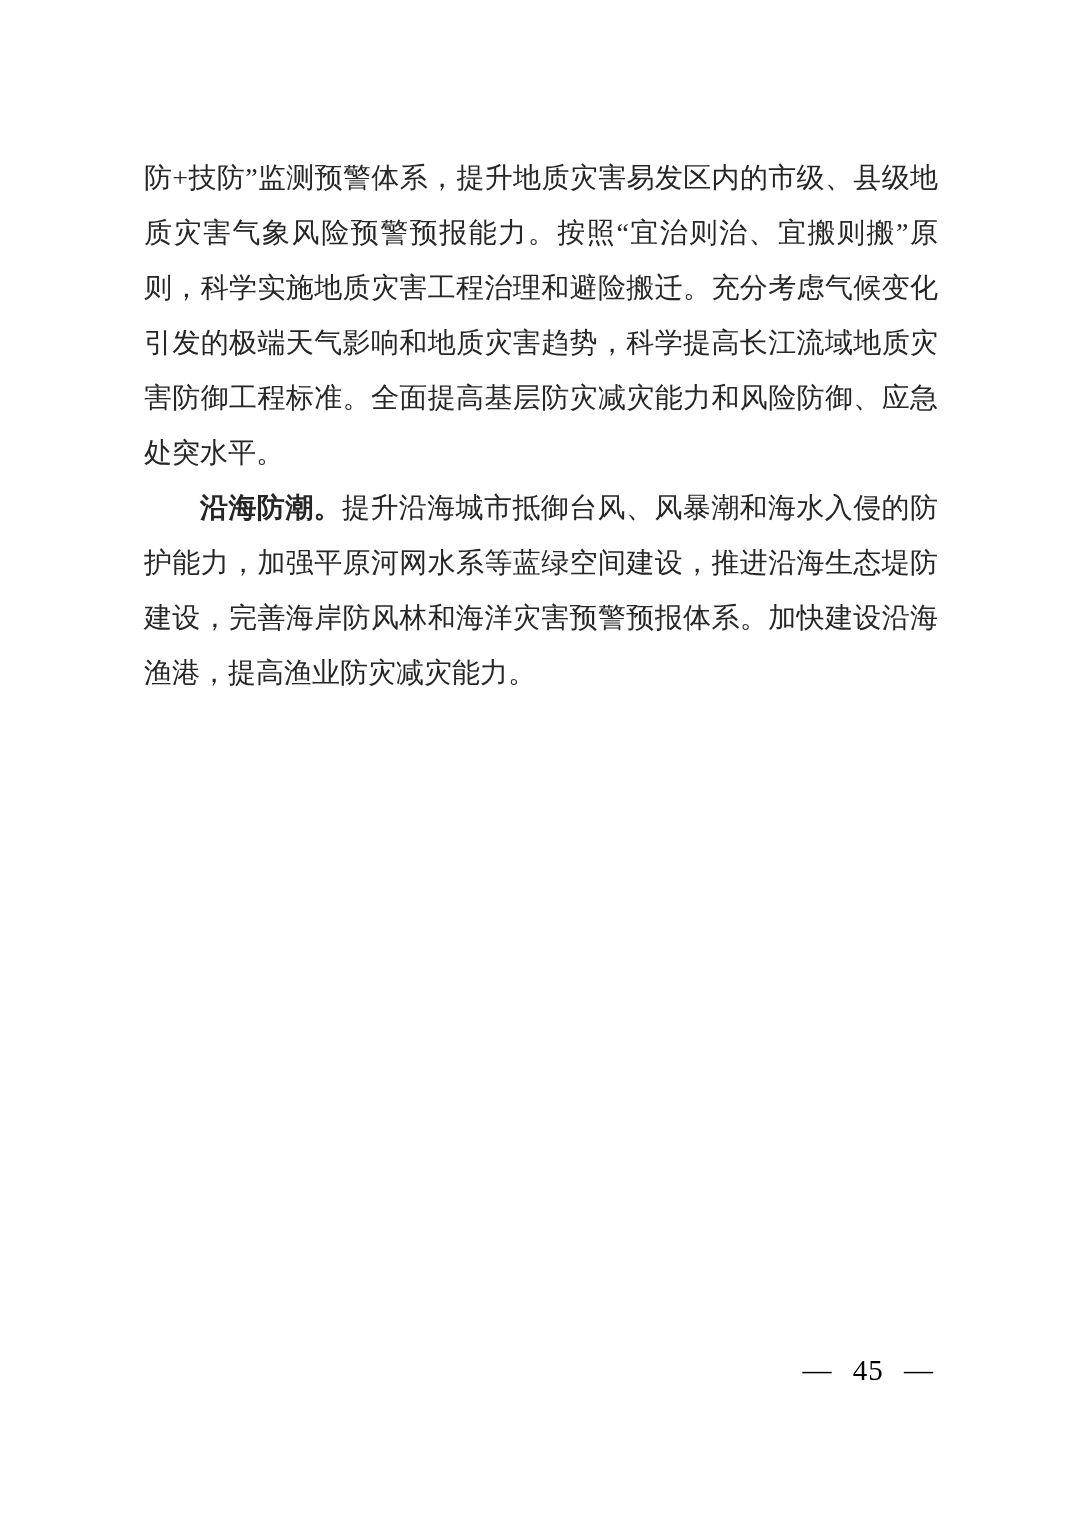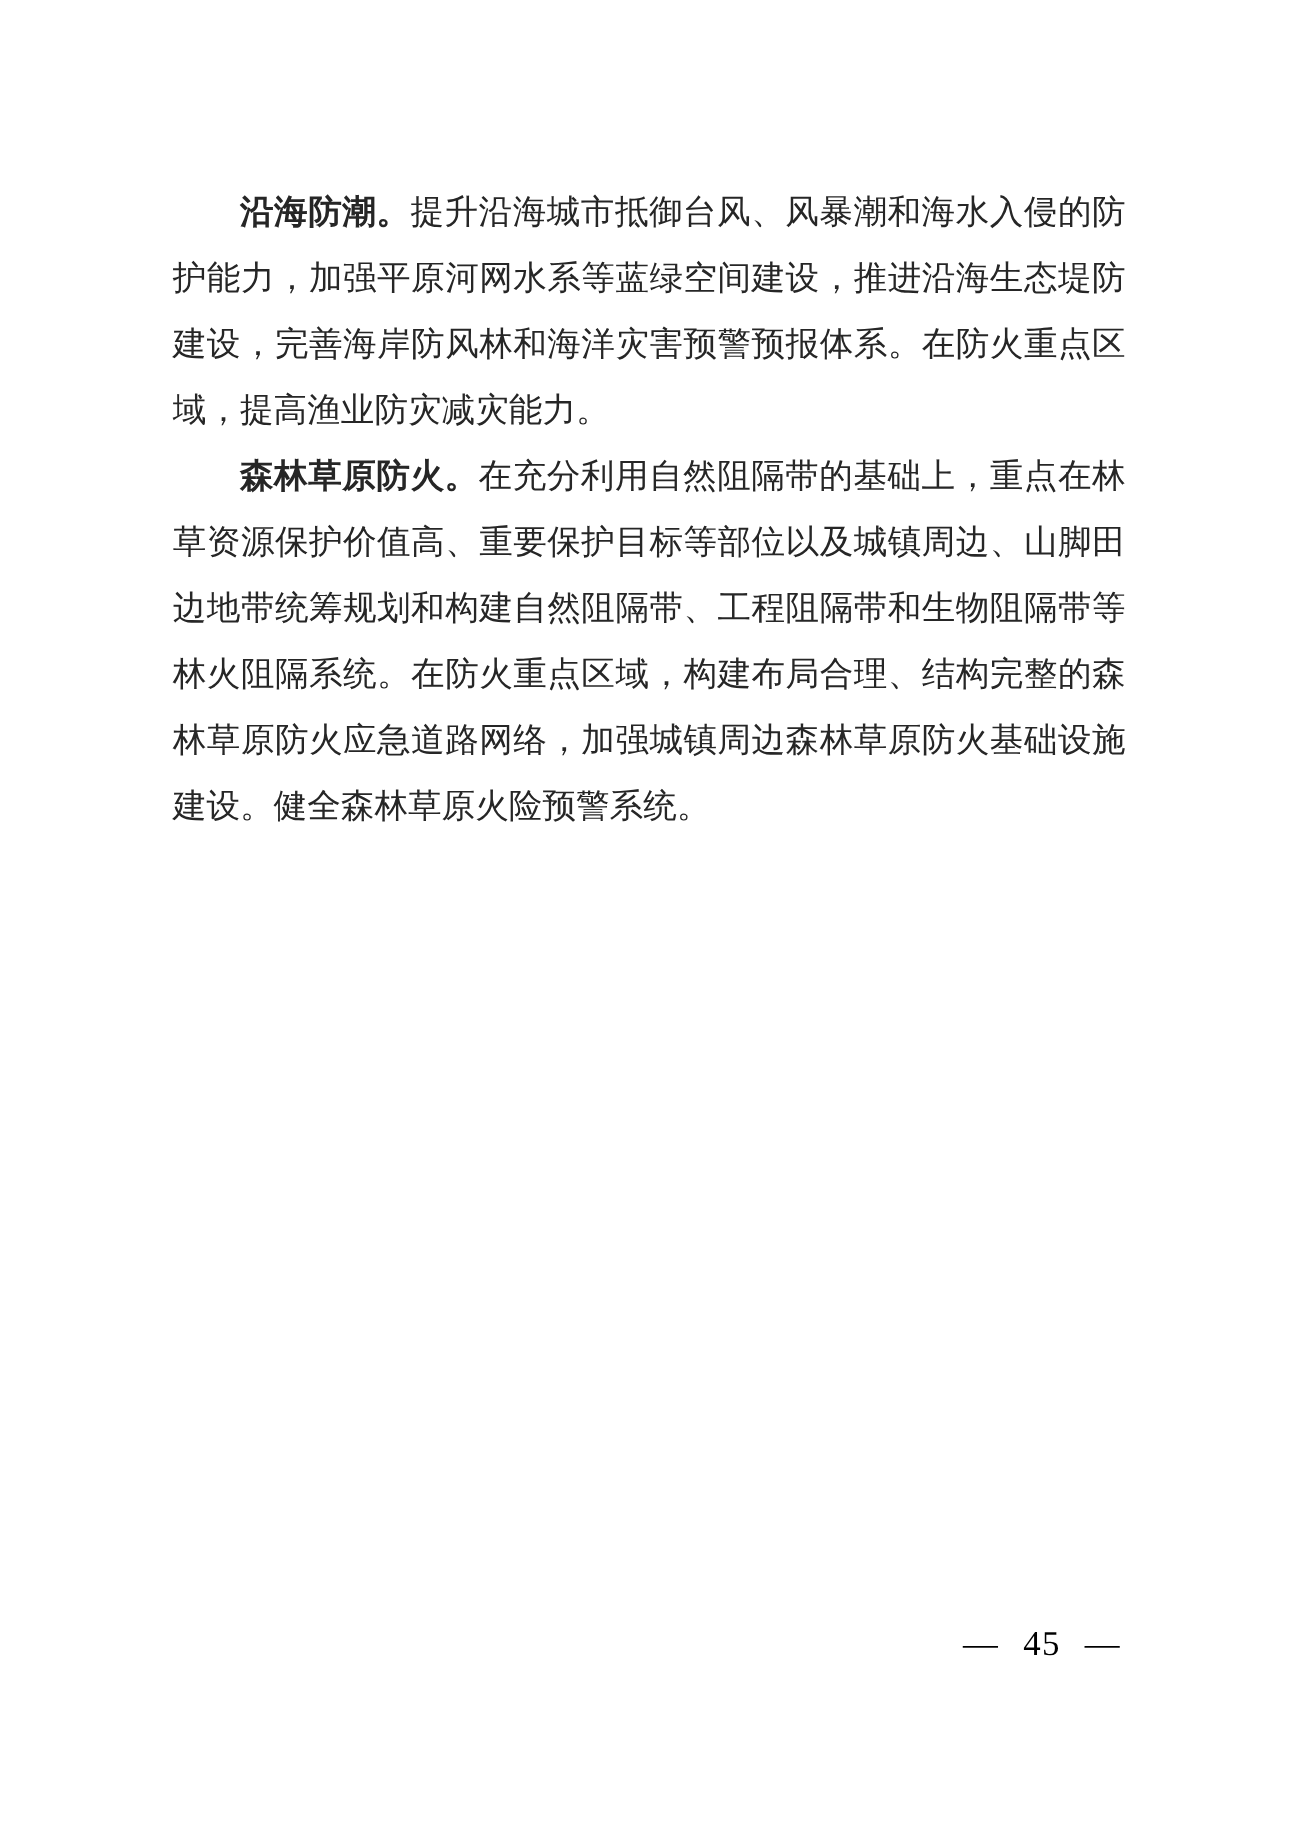--- a/index.html
+++ b/index.html
@@ -50,22 +50,22 @@
     word-spacing: 12px;
     letter-spacing: 1px;
   }
 </style>
 </head>
 <body>
 
 <div class="page">
   <div class="content">
 
+    <p><b class="lead"></b><span>防+技防”监测预警体系，提升地质灾害易发区内的市级、县级地质灾害气象风险预警预报能力。按照“宜治则治、宜搬则搬”原则，科学实施地质灾害工程治理和避险搬迁。充分考虑气候变化引发的极端天气影响和地质灾害趋势，科学提高长江流域地质灾害防御工程标准。全面提高基层防灾减灾能力和风险防御、应急处突水平。</span></p>
 
-    <p class="indented"><b class="lead">沿海防潮。</b><span>提升沿海城市抵御台风、风暴潮和海水入侵的防护能力，加强平原河网水系等蓝绿空间建设，推进沿海生态堤防建设，完善海岸防风林和海洋灾害预警预报体系。在防火重点区域，提高渔业防灾减灾能力。</span></p>
+    <p class="indented"><b class="lead">沿海防潮。</b><span>提升沿海城市抵御台风、风暴潮和海水入侵的防护能力，加强平原河网水系等蓝绿空间建设，推进沿海生态堤防建设，完善海岸防风林和海洋灾害预警预报体系。加快建设沿海渔港，提高渔业防灾减灾能力。</span></p>
 
-    <p class="indented"><b class="lead">森林草原防火。</b><span>在充分利用自然阻隔带的基础上，重点在林草资源保护价值高、重要保护目标等部位以及城镇周边、山脚田边地带统筹规划和构建自然阻隔带、工程阻隔带和生物阻隔带等林火阻隔系统。在防火重点区域，构建布局合理、结构完整的森林草原防火应急道路网络，加强城镇周边森林草原防火基础设施建设。健全森林草原火险预警系统。</span></p>
 
 
   </div>
 
   <div class="page-number">— 45 —</div>
 </div>
 
 </body></html>

